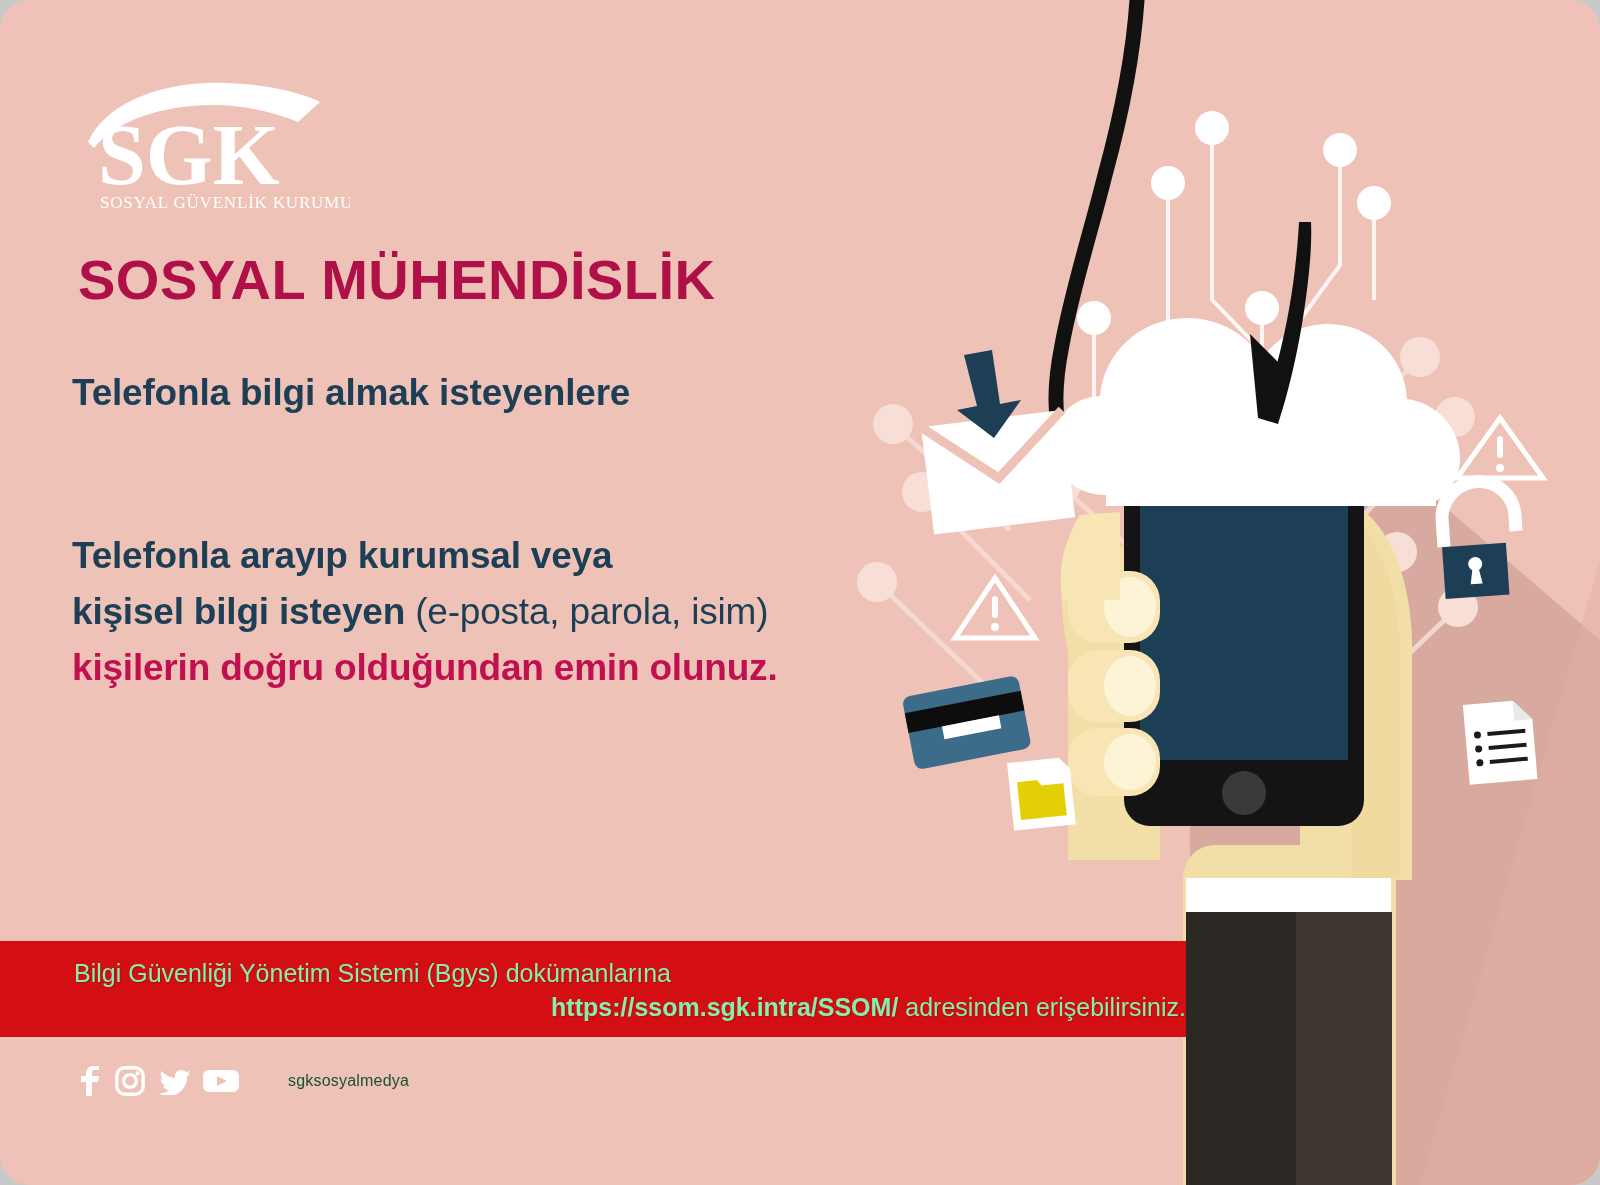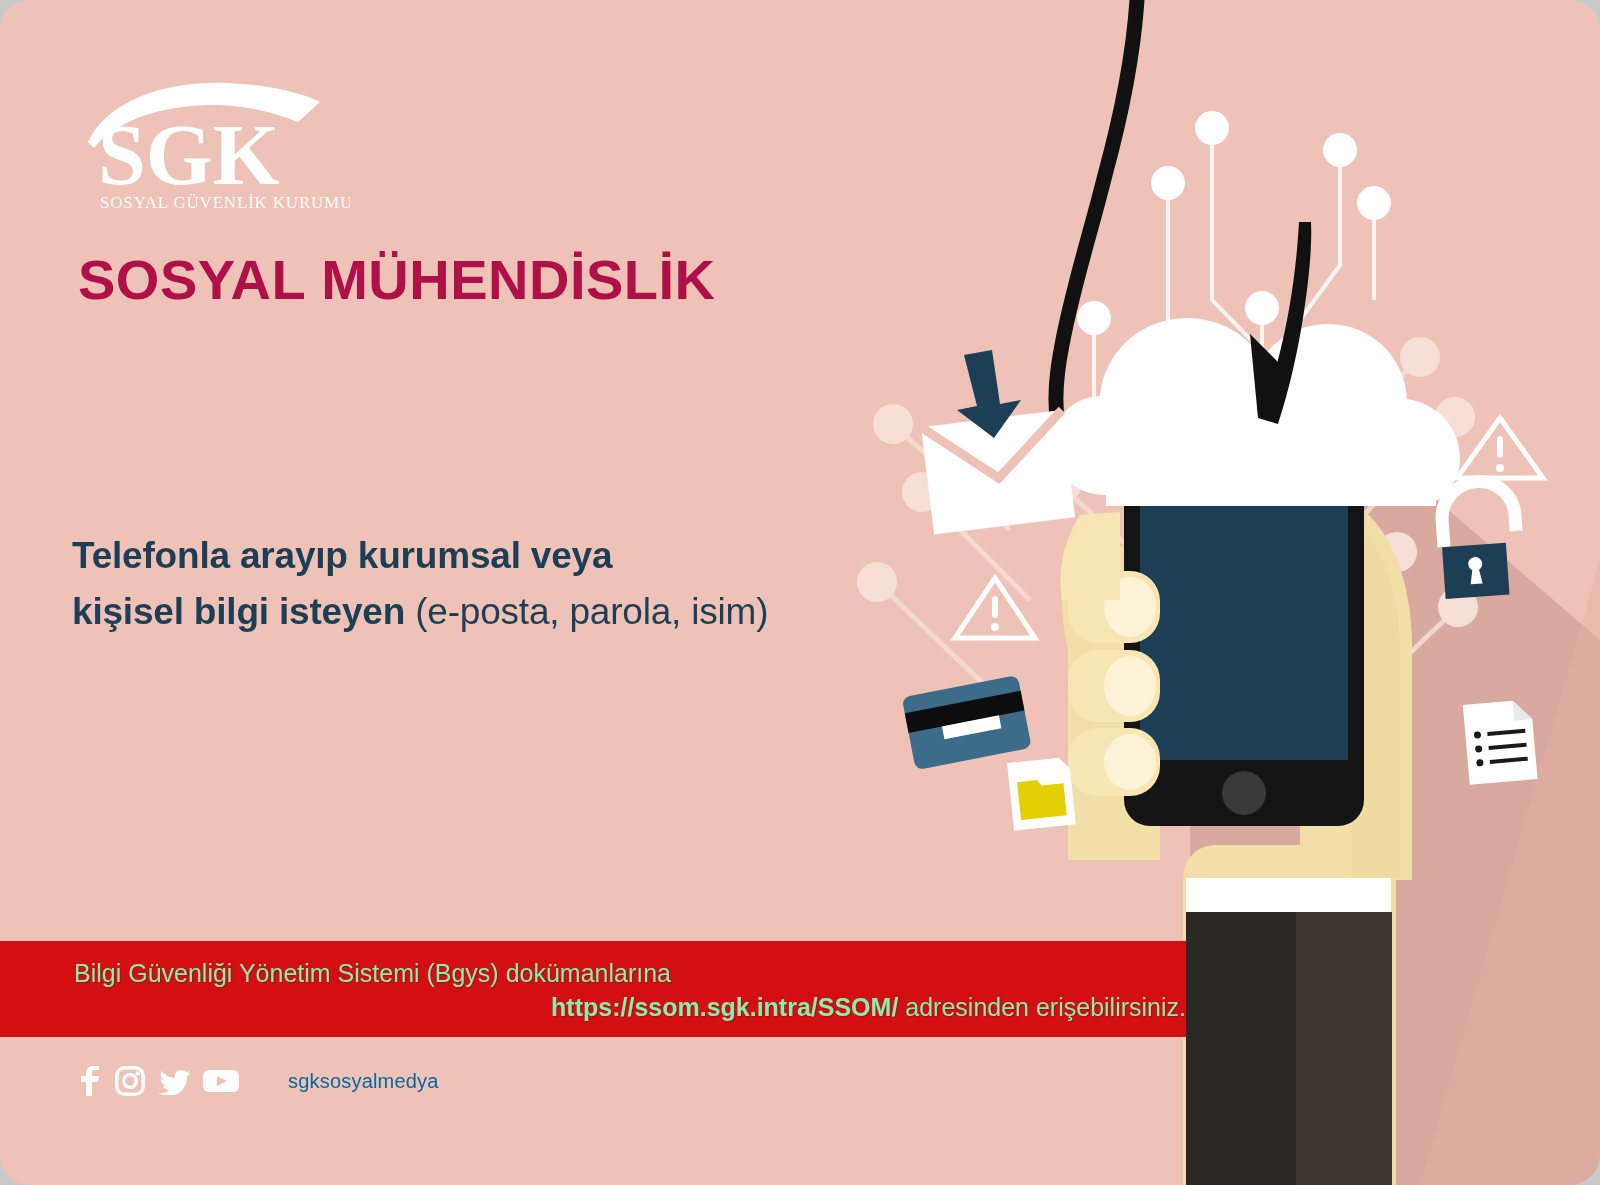--- a/index.html
+++ b/index.html
@@ -54,21 +54,21 @@
   .band-l2 b { font-weight:bold; }
 
   
   .social {
     position:absolute; left:76px; top:1066px;
     display:flex; align-items:center; gap:13px;
     z-index:6;
   }
   .social svg { display:block; }
   .handle {
-    margin-left:36px; color:#0369a1; font-size:20px;
+    margin-left:36px; color:#14532d; font-size:16px;
     letter-spacing:0.2px;
   }
 </style>
 </head>
 <body>
 
 <div id="poster">
 
   <div class="illus">
     <svg width="1600" height="1185" viewBox="0 0 1600 1185" xmlns="http://www.w3.org/2000/svg">
@@ -253,28 +253,30 @@
                L216,44 C196,36 168,28 136,27
                C86,26 36,40 12,70 Z" fill="#ffffff"></path>
       <text x="16" y="106" font-family="'Liberation Serif', serif" font-size="86" font-weight="bold" fill="#ffffff">SGK</text>
       <text x="18" y="130" font-family="'Liberation Serif', serif" font-size="17" letter-spacing="0.8" fill="#ffffff">SOSYAL GÜVENLİK KURUMU</text>
     </svg>
   </div>
 
   <div class="title">SOSYAL MÜHENDİSLİK</div>
 
   <div class="para" id="p1">
+    <div>Telefonla bilgi almak isteyenlere</div>
   </div>
 
   <div class="para" id="p2">
     <div>Telefonla arayıp kurumsal veya</div>
     <div>
       <b>kişisel bilgi isteyen</b>
       <span class="reg">(e-posta, parola, isim)</span>
     </div>
+    <div class="crim">kişilerin doğru olduğundan emin olunuz.</div>
   </div>
 
   <div class="para" id="p3">
   </div>
 
   <div class="band">
     <div class="band-inner">
       <div class="band-l1">Bilgi Güvenliği Yönetim Sistemi (Bgys) dokümanlarına</div>
       <div class="band-l2">
         <b>https://ssom.sgk.intra/SSOM/</b>

